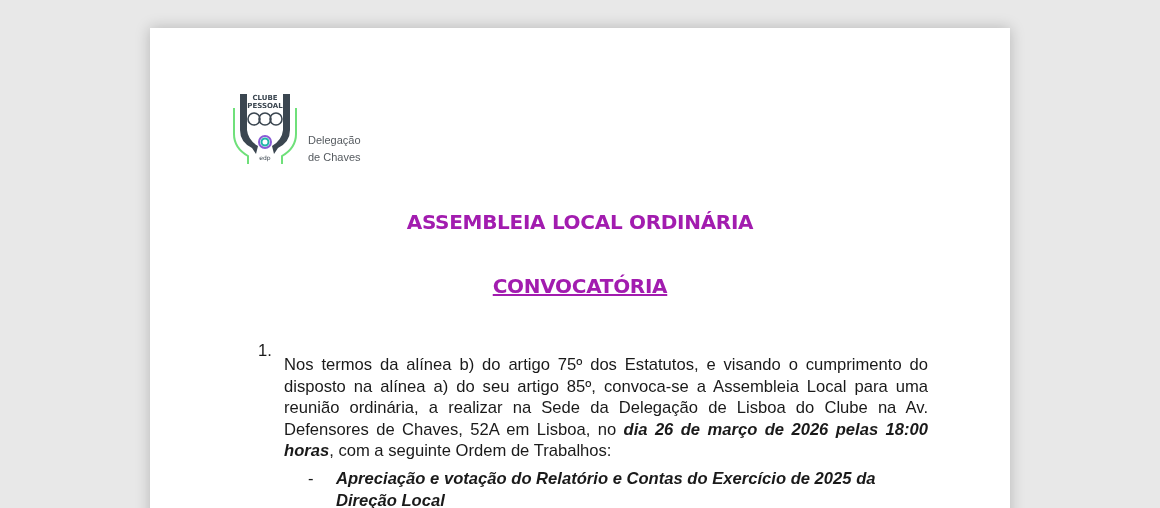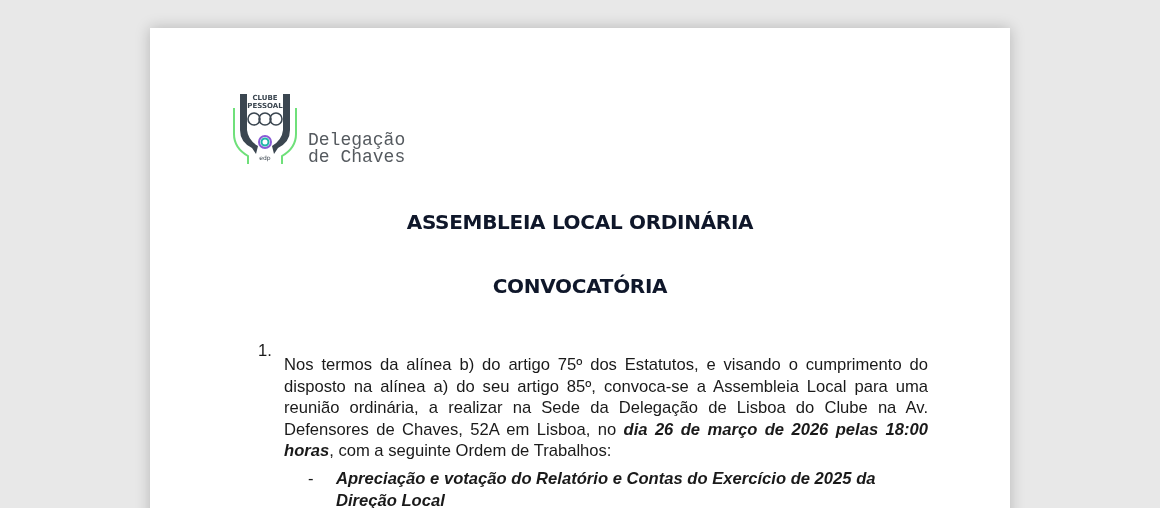--- a/index.html
+++ b/index.html
@@ -12,30 +12,30 @@
     .page {
       position: absolute; left: 150px; top: 28px;
       width: 860px; height: 520px;
       background: #ffffff;
       box-shadow: 0 0 14px rgba(0,0,0,0.22);
     }
     .logo { position: absolute; left: 80px; top: 62px; width: 160px; height: 80px; }
     .logo svg { position: absolute; left: 0; top: 0; }
     .logo-text {
       position: absolute; left: 78px; top: 42px;
-      font-family: Liberation Mono, monospace;
-      font-size: 18px; line-height: 17px; color: #555a5f;
+      font-family: Liberation Sans, sans-serif;
+      font-size: 11px; line-height: 17px; color: #555a5f;
     }
     .title {
       position: absolute; left: 0; width: 860px; text-align: center;
       font-family: "DejaVu Sans", sans-serif; font-weight: bold;
-      color: #0f172a; font-size: 20px; letter-spacing: -0.3px;
+      color: #a21caf; font-size: 20px; letter-spacing: -0.3px;
     }
     .title.t1 { top: 182px; }
-    .title.t2 { top: 246px; }
+    .title.t2 { top: 246px; text-decoration: underline; }
     .para {
       position: absolute; left: 108px; top: 312px; width: 670px;
       font-size: 16.6px; line-height: 21.5px; color: #1a1a1a;
       font-family: "Liberation Sans", sans-serif;
       font-stretch: condensed;
     }
     .para .num { position: absolute; left: 0; top: 0; }
     .para .body { margin-left: 26px; text-align: justify; margin-top: 14px; }
     .para .body b { font-style: italic; }
     .agenda {

